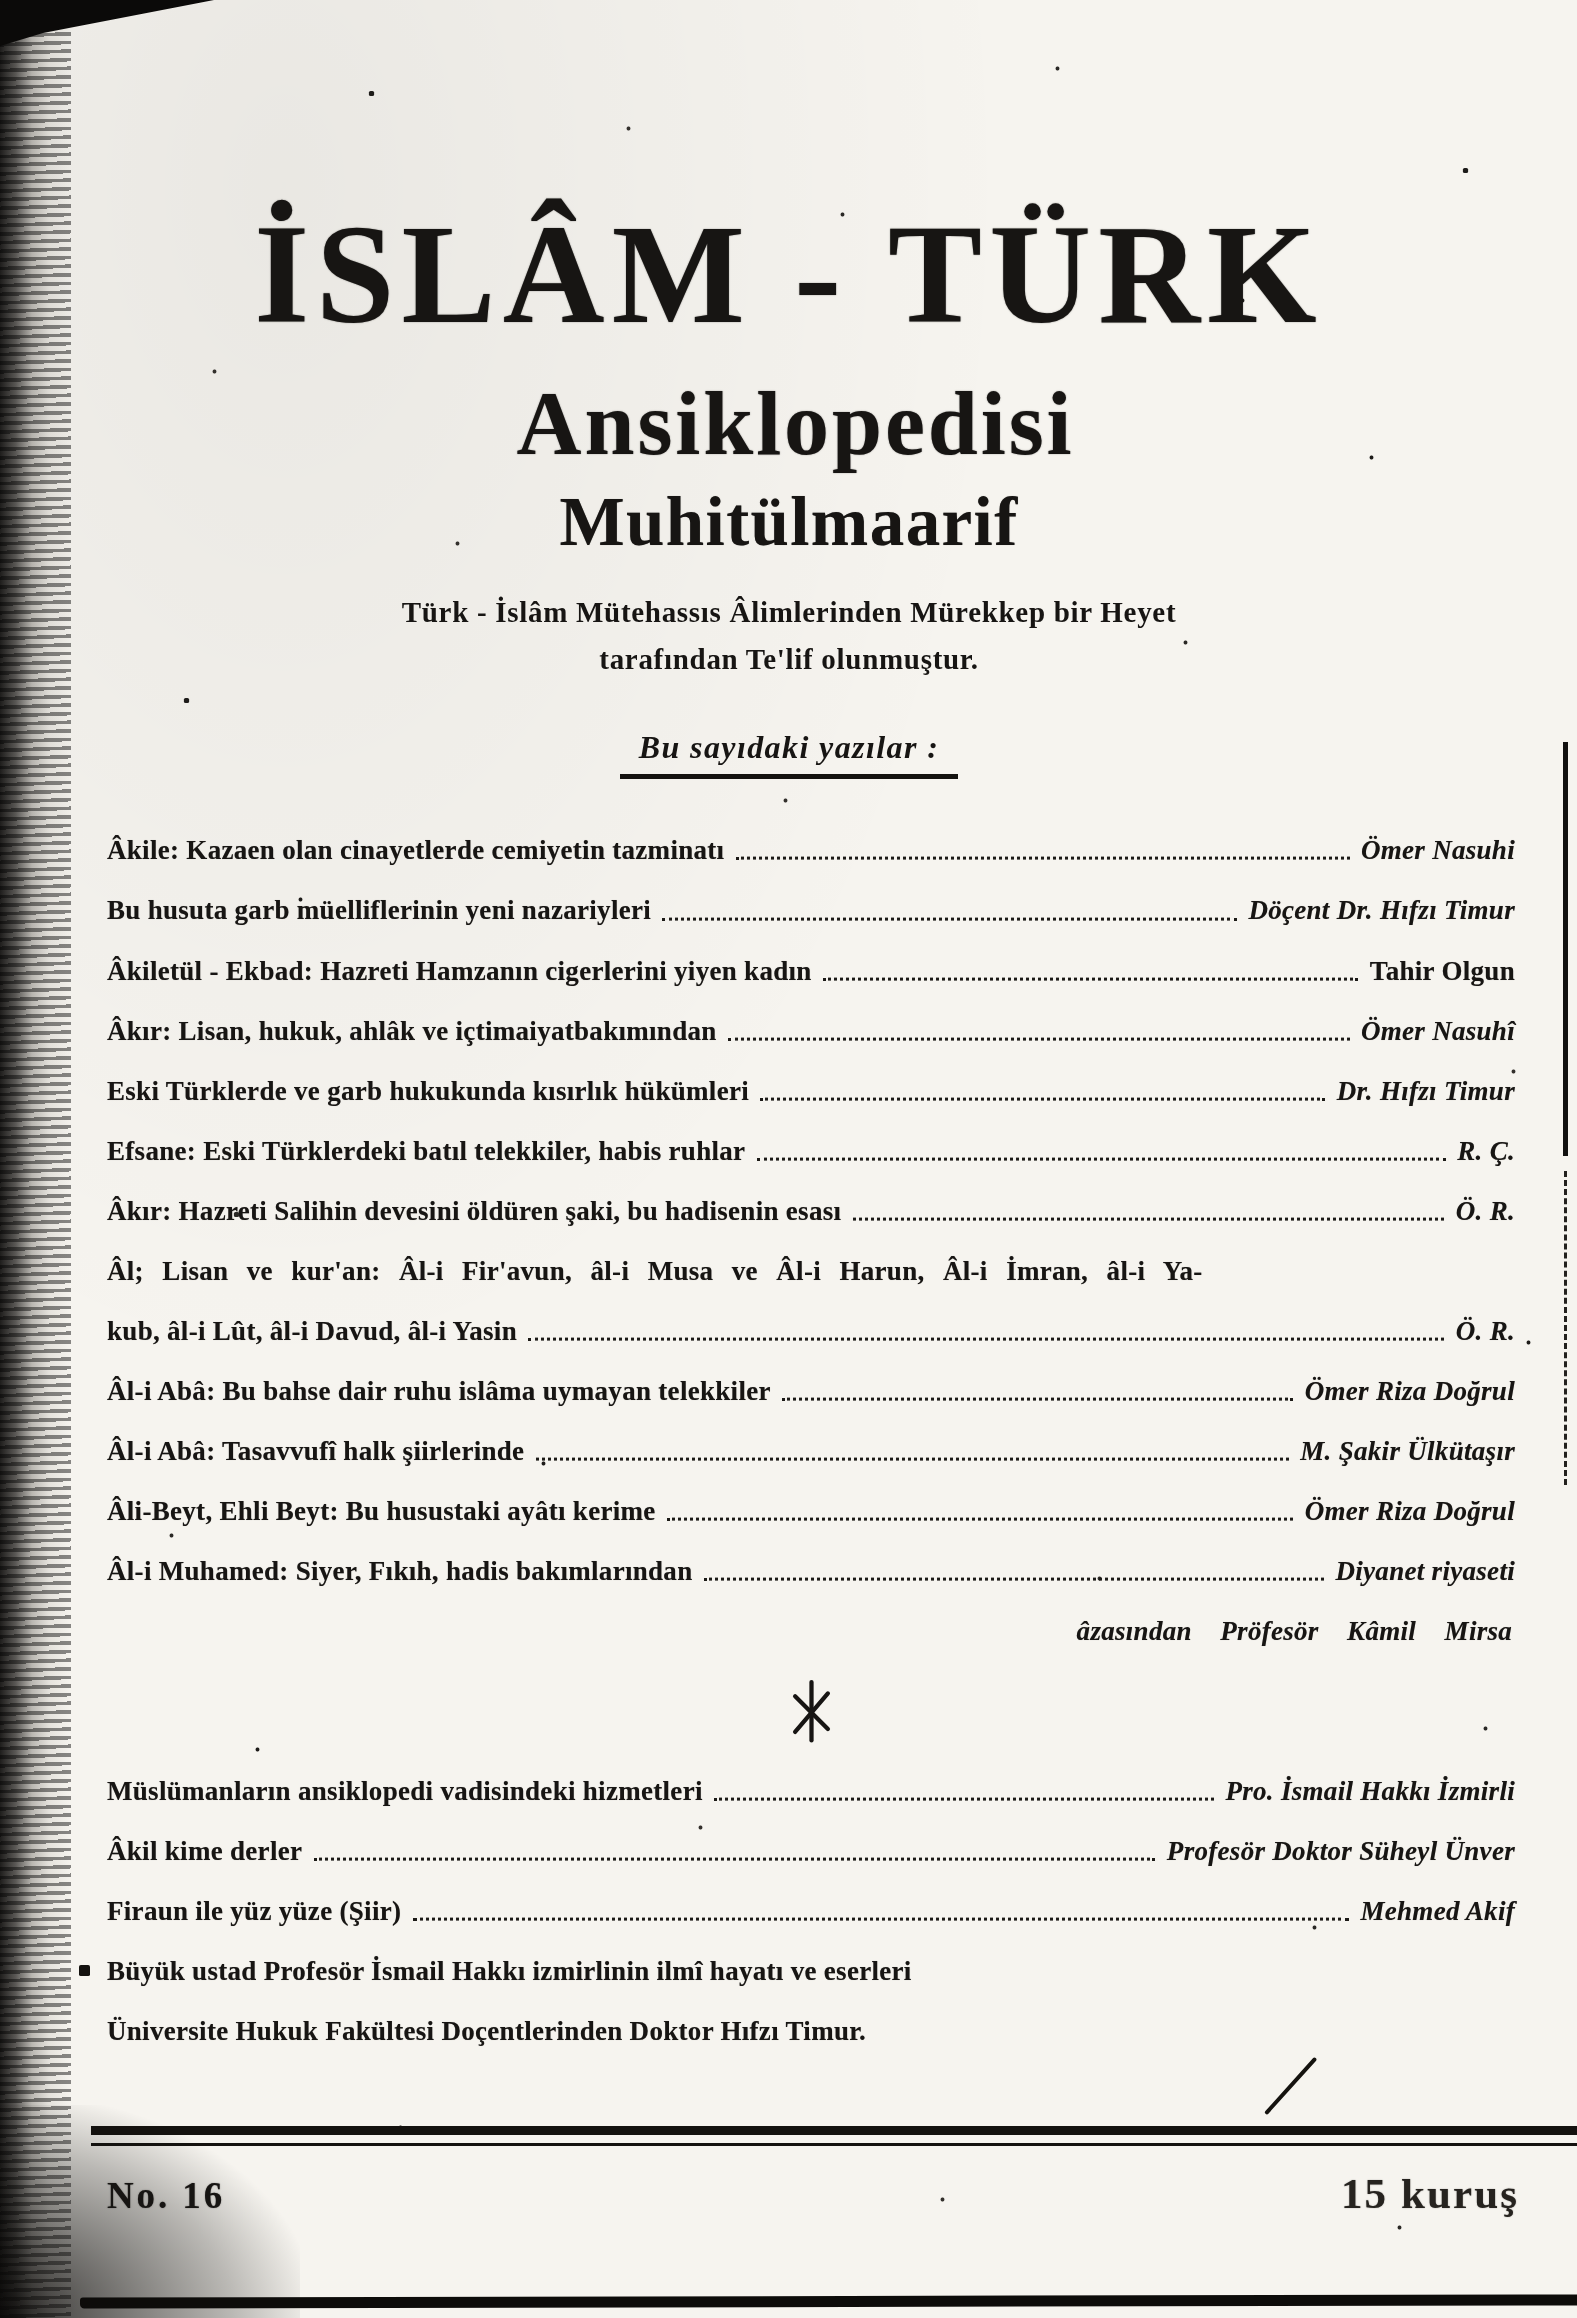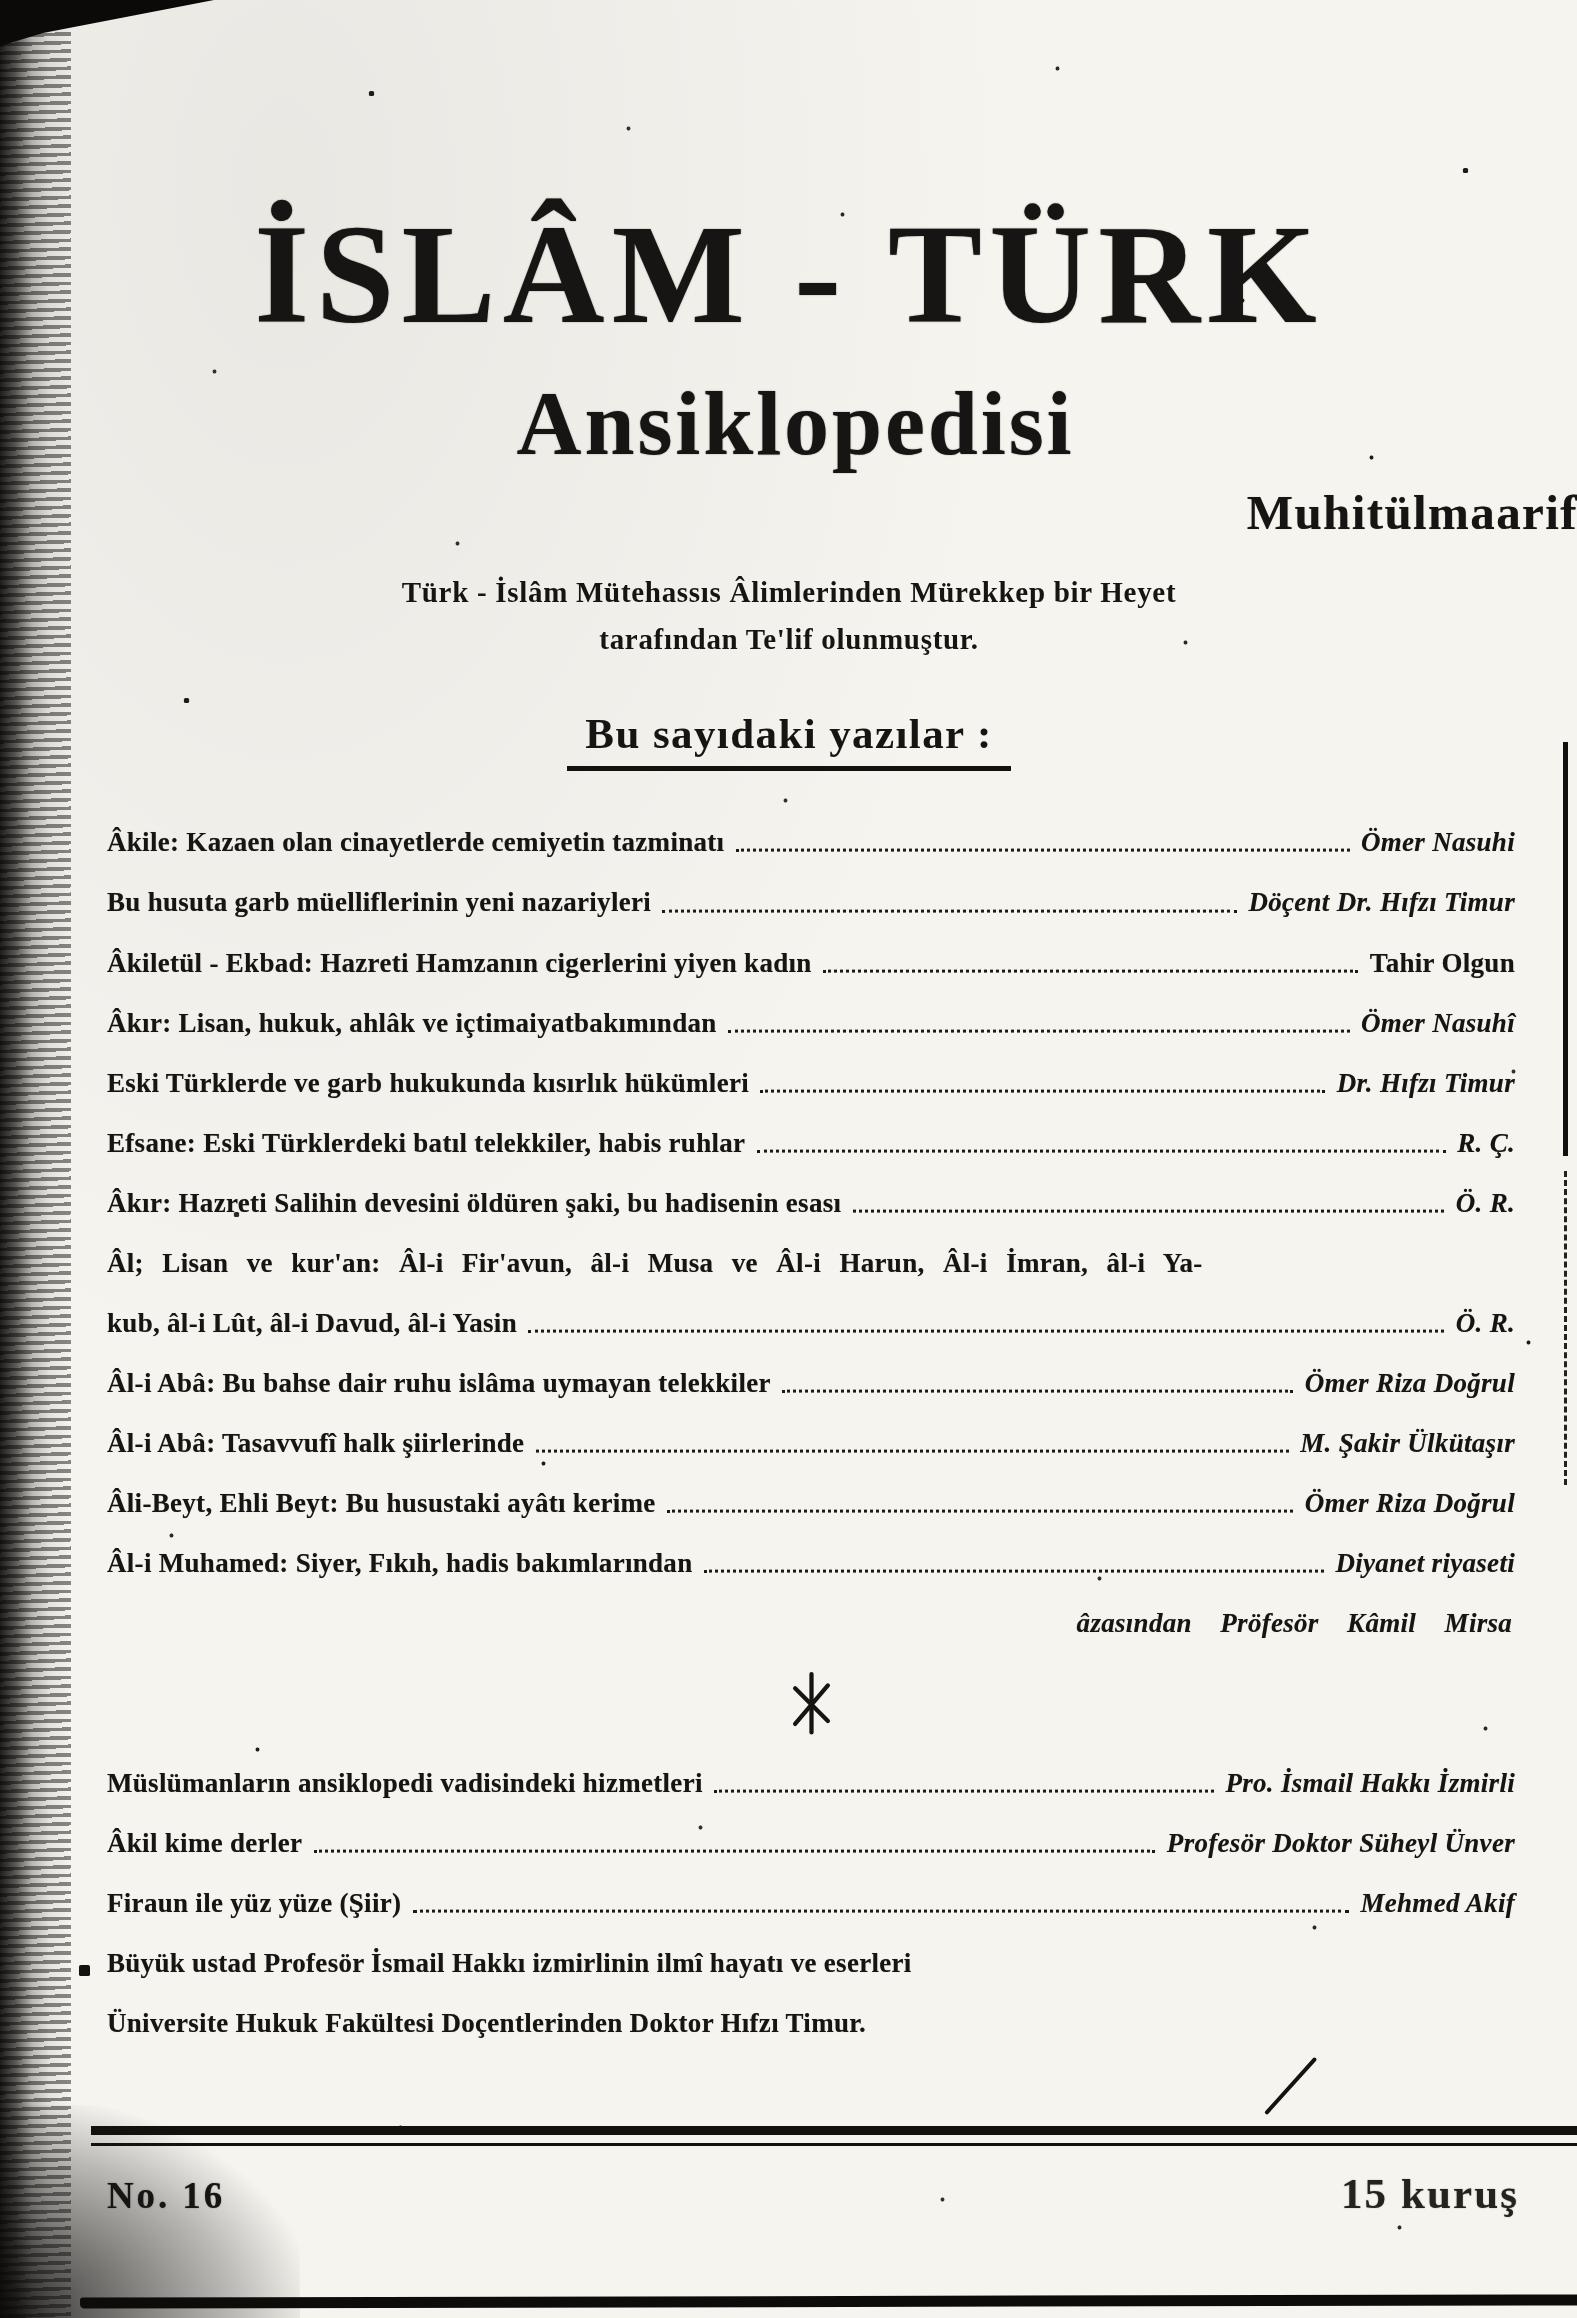--- a/index.html
+++ b/index.html
@@ -63,29 +63,28 @@
   .title-main{
     margin:0;font-size:141px;line-height:.95;font-weight:700;
     letter-spacing:7.1px;white-space:nowrap;
     text-shadow:0 0 1.4px rgba(20,18,15,.55);
   }
   .title-sub{
     margin:37px 0 0 13px;font-size:90px;line-height:1;font-weight:700;letter-spacing:2.9px;
     text-shadow:0 0 1.4px rgba(20,18,15,.5);
   }
   .title-sub2{
-    margin:18.6px 0 0 0;font-size:49px;line-height:1;font-weight:700;letter-spacing:1.4px;
+    margin:18.6px 0 0 0;font-size:69px;line-height:1;font-weight:700;letter-spacing:1.4px;
     text-shadow:0 0 0.7px rgba(20,18,15,.5);
-    text-align:right;
   }
   .byline{margin:39px 0 0 0;font-size:29px;font-weight:700;letter-spacing:0.7px;}
   .byline2{margin:14.3px 0 0 0;font-size:29px;font-weight:700;letter-spacing:0.7px;}
   .contents-heading-wrap{margin-top:53px;}
   .contents-heading{
-    display:inline-block;font-size:43px;font-weight:700;
+    display:inline-block;font-size:32px;font-style:italic;font-weight:700;
     letter-spacing:1.4px;border-bottom:5.7px solid #14120f;padding:0 18.6px 8.6px 18.6px;
   }
 
   
   .toc{margin:56px 63px 0 107px;}
   .toc-row{
     display:flex;align-items:flex-end;margin-bottom:29px;
     font-size:27px;line-height:1.15;font-weight:700;letter-spacing:0.3px;
   }
   .toc-title{white-space:nowrap;text-shadow:0 0 0.7px rgba(20,18,15,.4);}

